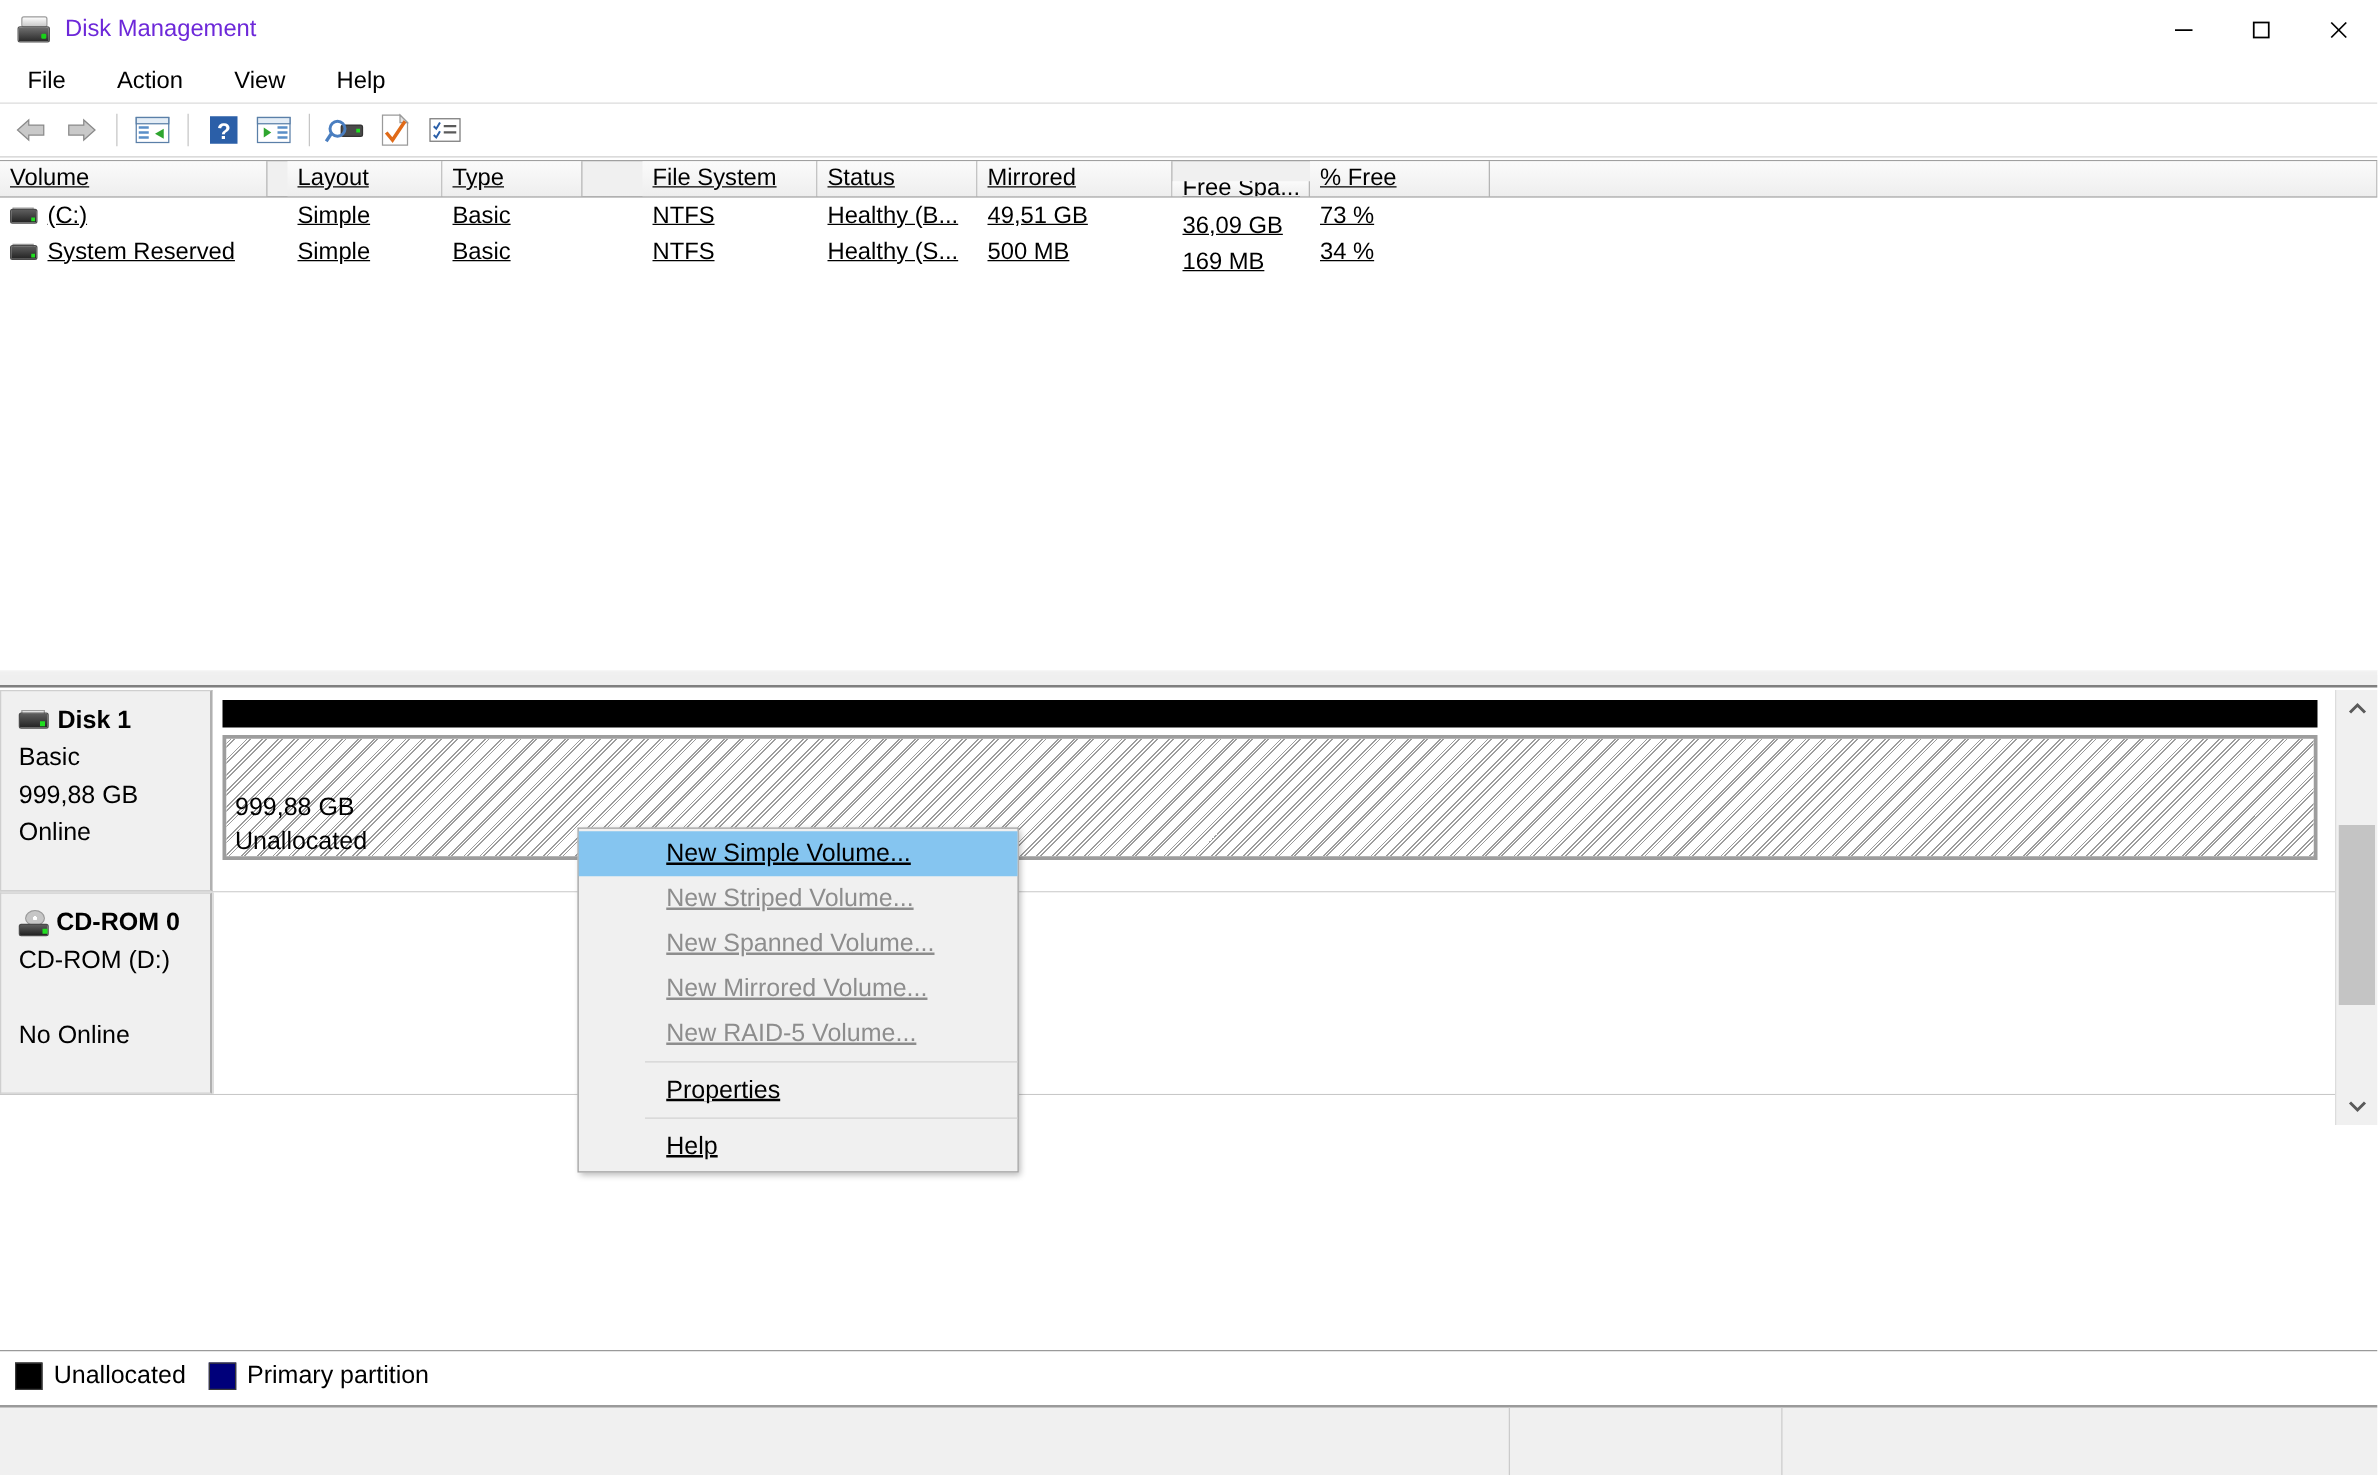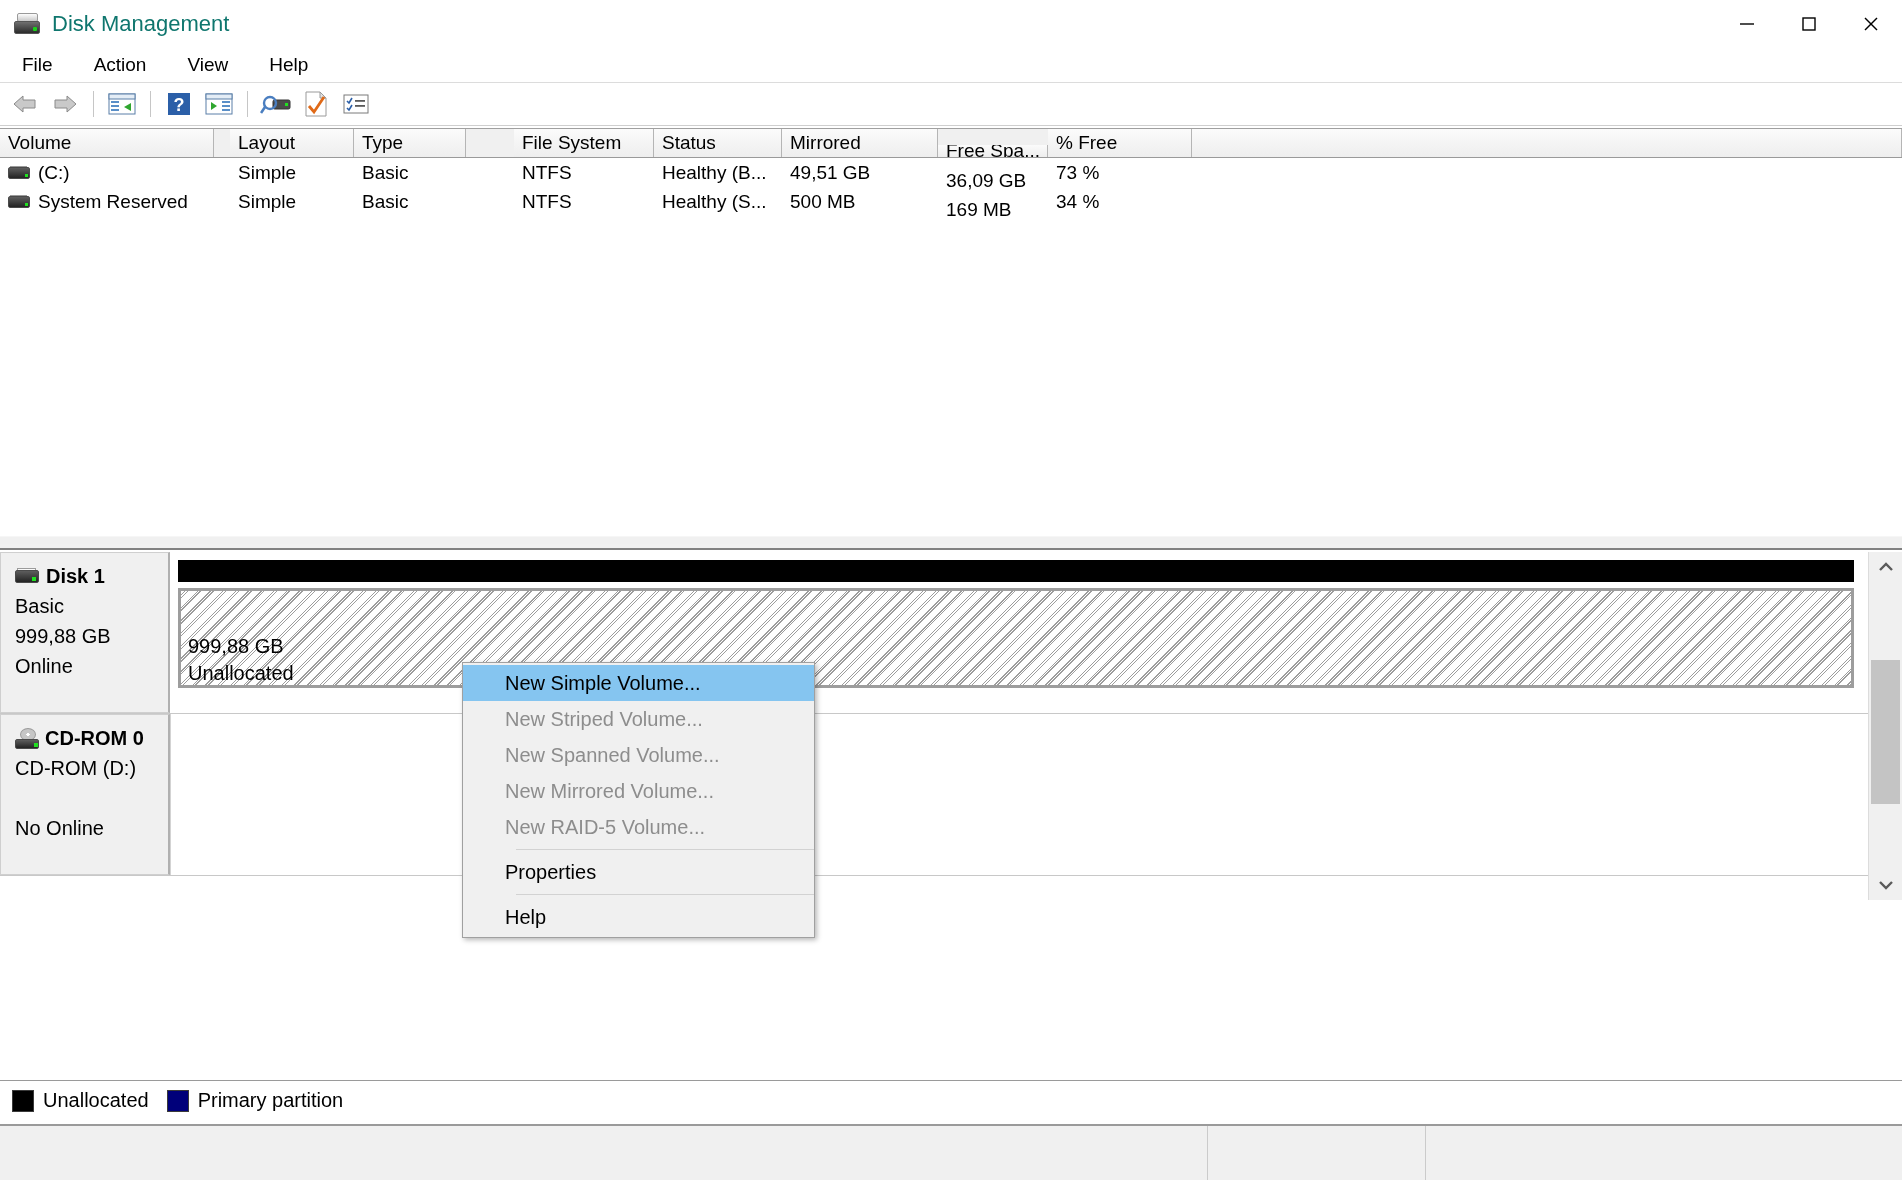--- a/index.html
+++ b/index.html
@@ -30,21 +30,21 @@
   }
   .ti-top {
     position:absolute; left:3px; top:0px; width:21px; height:9px;
     background:linear-gradient(#fdfdfd,#c9c9c9); border:1px solid #9a9a9a;
     border-radius:2px;
   }
   .ti-led {
     position:absolute; right:3px; bottom:4px; width:4px; height:4px;
     background:#19d219; border-radius:1px;
   }
-  .title-text { font-size:22px; color:#0f766e; }
+  .title-text { font-size:19px; color:#6d28d9; }
 
   .wincontrols { position:absolute; right:0; top:0; display:flex; height:48px; }
   .wc {
     width:62px; height:48px; display:flex; align-items:center; justify-content:center;
     cursor:default;
   }
   .wc svg { display:block; }
 
   
   .menubar {
@@ -61,21 +61,21 @@
     border-top:1px solid #dcdcdc; border-bottom:1px solid #cfcfcf;
     background:#ffffff; padding-left:6px; gap:2px;
   }
   .tb-btn {
     width:38px; height:36px; display:flex; align-items:center; justify-content:center;
     cursor:default;
   }
   .tb-sep { width:1px; height:26px; background:#c6c6c6; margin:0 7px; }
 
   
-  .vol-area { position:absolute; left:0; top:128px; right:0; height:370px; background:#fff; }
+  .vol-area { position:absolute; left:0; top:128px; right:0; height:370px; background:#fff;text-decoration:underline; }
   .vol-head {
     display:flex; height:30px; background:#f0f0f0;
     border-top:1px solid #a0a0a0; border-bottom:1px solid #9a9a9a;
   }
   .vh {
     font-size:19px; padding:2px 8px; color:#000;
     border-right:1px solid #b5b5b5;
     display:flex; align-items:center;
     background:linear-gradient(#fbfbfb,#eeeeee);
     overflow:hidden; white-space:nowrap;
@@ -194,21 +194,21 @@
     background:#f0f0f0; border:1px solid #a0a0a0;
     box-shadow:2px 2px 5px rgba(0,0,0,0.28);
     padding:2px 0; z-index:50;
   }
   .ctx-gutter {
     position:absolute; left:1px; top:1px; bottom:1px; width:52px;
     background:#f0f0f0;
   }
   .ctx-item {
     position:relative; height:36px; display:flex; align-items:center;
-    padding-left:42px; font-size:20px; color:#000; cursor:default; z-index:2;
+    padding-left:70px; font-size:20px; color:#000; cursor:default; z-index:2;text-decoration:underline;
   }
   .ctx-item.disabled { color:#8d8d8d; }
   .ctx-item.highlight {
     background:#85c5f0; color:#000;
   }
   .ctx-sep { height:1px; background:#d2d2d2; margin:4px 0 4px 52px; }
 </style>
 </head>
 <body>
 

